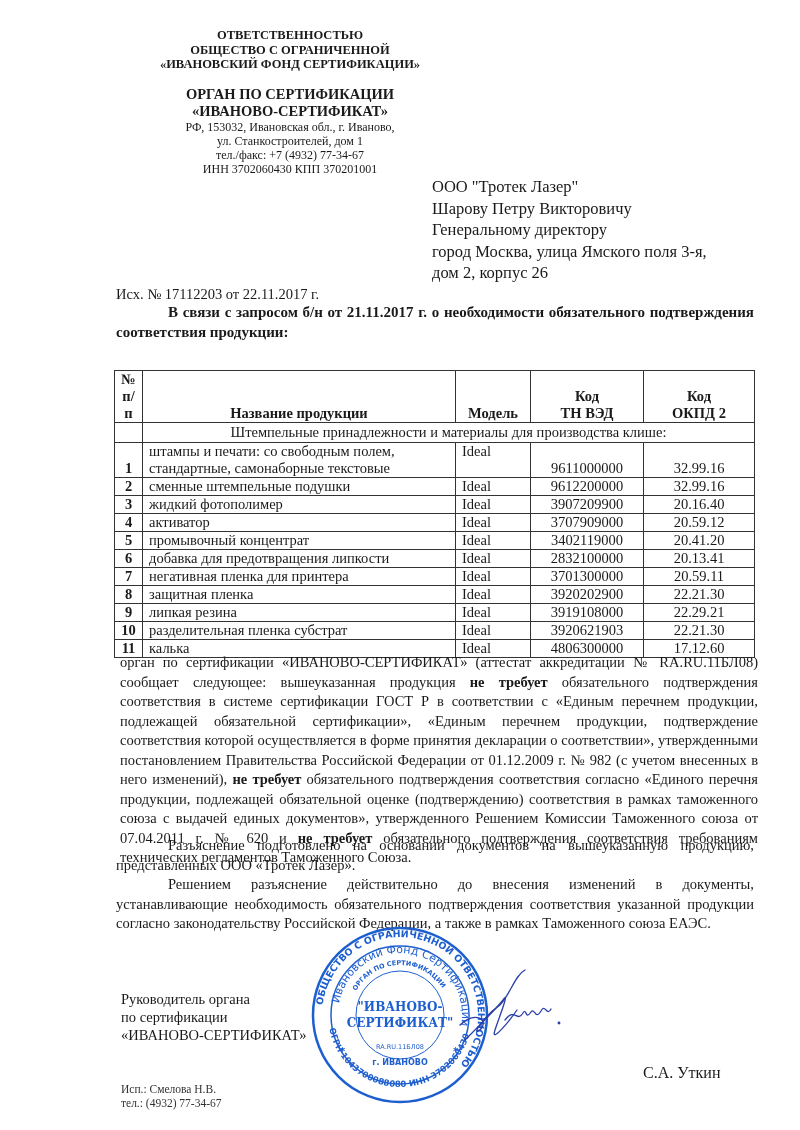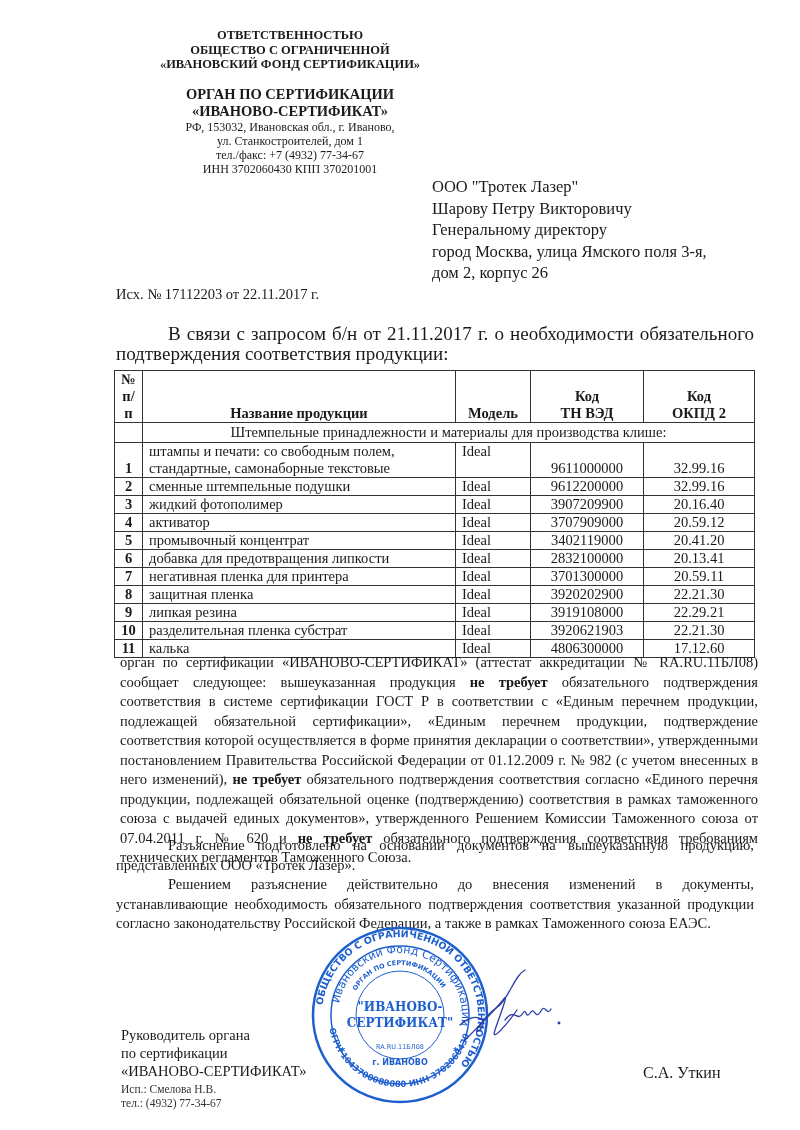--- a/index.html
+++ b/index.html
@@ -14,21 +14,21 @@
   #letterhead .addr { font-size: 12px; line-height: 14px; }
   #letterhead .email-link { text-decoration: underline; color: #1a1a1a; }
 
   
   #addressee { left: 432px; top: 176px; font-size: 16.5px; line-height: 21.5px; }
 
   
   #ref { left: 116px; top: 286px; font-size: 14.5px; }
 
   
-  #intro { left: 116px; top: 324px; width: 638px; font-size: 19px; line-height: 20px; text-align: justify; text-indent: 52px; }
+  #intro { left: 116px; top: 302px; width: 638px; font-size: 15px; line-height: 20px; text-align: justify; text-indent: 52px; font-weight: bold; }
 
   
   #products { left: 114px; top: 370px; width: 641px; border-collapse: collapse; font-size: 14.5px; }
   #products td, #products th { border: 1px solid #333; padding: 0 6px; vertical-align: bottom; line-height: 17px; }
   #products th { font-weight: bold; text-align: center; height: 38px; }
   #products th.name-h { text-align: center; }
   #products td.num { text-align: center; font-weight: bold; width: 17px; padding: 0 5px; }
   #products td.name { text-align: left; width: 300px; }
   #products td.model { text-align: left; width: 62px; }
   #products td.tnved { text-align: center; width: 100px; }
@@ -37,21 +37,21 @@
   #products tr.row-tall td.model { vertical-align: top; }
   #products tr.group td { text-align: center; height: 19px; vertical-align: middle; }
 
   
   #main-para { left: 120px; top: 653px; width: 638px; font-size: 14.5px; line-height: 19.5px; text-align: justify; }
   #main-para b { font-weight: bold; }
   .para2 { left: 116px; top: 836px; width: 638px; font-size: 14.5px; line-height: 19.5px; text-align: justify; text-indent: 52px; }
   .para3 { left: 116px; top: 875px; width: 638px; font-size: 14.5px; line-height: 19.5px; text-align: justify; text-indent: 52px; }
 
   
-  #sig-title { left: 121px; top: 990px; font-size: 14.5px; line-height: 18px; margin-top: 36px; }
+  #sig-title { left: 121px; top: 990px; font-size: 14.5px; line-height: 18px; }
   #signer { left: 643px; top: 1064px; font-size: 16px; }
   #executor { left: 121px; top: 1082px; font-size: 11.5px; line-height: 14px; color: #333; }
 
   
   #stamp { left: 310px; top: 925px; width: 180px; height: 180px; }
   #signature { left: 455px; top: 965px; width: 120px; height: 90px; }
 </style>
 </head>
 <body>
 

